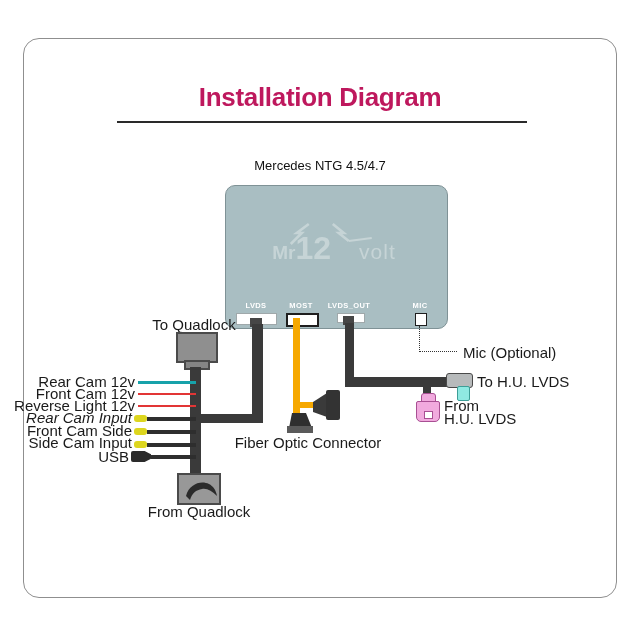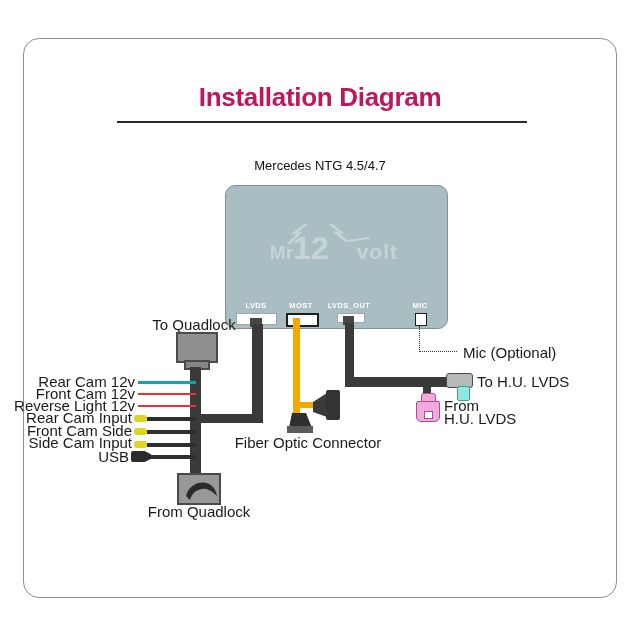--- a/index.html
+++ b/index.html
@@ -17,21 +17,21 @@
   
   .title{left:0;top:82px;width:640px;text-align:center;font-size:26px;font-weight:700;letter-spacing:-0.3px;color:#be185d;}
   .divider{left:117px;top:121px;width:410px;height:2px;background:#2a2a2a;}
   .subtitle{left:0;top:131px;width:640px;text-align:center;font-size:13px;color:#111;margin-top:27px;}
 
   
   .device{left:225px;top:185px;width:221px;height:142px;background:#a9bec2;border:1px solid #7f9296;border-radius:10px;}
   .logo{left:50%;top:48px;transform:translateX(-52%);display:flex;align-items:baseline;color:#c6d4d6;white-space:nowrap;}
   .logo .mr{font-size:19px;font-weight:700;}
   .logo .num{font-size:32px;font-weight:700;line-height:0.9;}
-  .logo .volt{font-size:21px;font-weight:700;letter-spacing:1px;margin-left:28px;}
+  .logo .volt{font-size:21px;font-weight:400;letter-spacing:1px;margin-left:28px;}
   .bolts{left:14px;top:-12px;}
   .port-label{top:301px;transform:translateX(-50%);font-size:7.5px;font-weight:700;letter-spacing:.4px;color:#ffffff;white-space:nowrap;}
 
   
   .cable{background:#3a3a3a;}
   .orange{background:#f6a800;}
 
   
   .conn-white{background:#ffffff;border:1px solid #9fa8aa;}
   .plug{background:#464646;}
@@ -122,21 +122,21 @@
 <div class="abs qbox" style="left:177px;top:473px;width:40px;height:28px;background:#989898;">
   <svg width="40" height="28" viewBox="0 0 40 28">
     <path d="M7 21 C 10 9, 22 5, 30 9 C 34 11, 37 15, 38 21 C 33 16, 28 13, 23 14 C 17 15, 13 18, 11 25 Z" fill="#2b2b2b"></path>
   </svg>
 </div>
 <div class="abs lbl" style="left:199px;top:505px;transform:translateX(-50%);">From Quadlock</div>
 
 <div class="abs lbl r" style="right:505px;top:375px;">Rear Cam 12v</div>
 <div class="abs lbl r" style="right:505px;top:387px;">Front Cam 12v</div>
 <div class="abs lbl r" style="right:505px;top:399px;">Reverse Light 12v</div>
-<div class="abs lbl r" style="right:508px;top:411px;">Rear Cam Input</div>
+<div class="abs lbl r" style="right:508px;top:411px;font-style:italic;">Rear Cam Input</div>
 <div class="abs lbl r" style="right:508px;top:424px;">Front Cam Side</div>
 <div class="abs lbl r" style="right:508px;top:436px;">Side Cam Input</div>
 <div class="abs lbl r" style="right:511px;top:450px;">USB</div>
 
 <div class="abs" style="left:138px;top:381px;width:58px;height:2.5px;background:#17a2aa;"></div>
 <div class="abs" style="left:138px;top:392.5px;width:58px;height:2.5px;background:#e23535;"></div>
 <div class="abs" style="left:138px;top:404.5px;width:58px;height:2.5px;background:#e23535;"></div>
 
 <div class="abs rca" style="left:134px;top:414.5px;"></div>
 <div class="abs" style="left:147px;top:416.5px;width:49px;height:4px;background:#2e2e2e;"></div>

